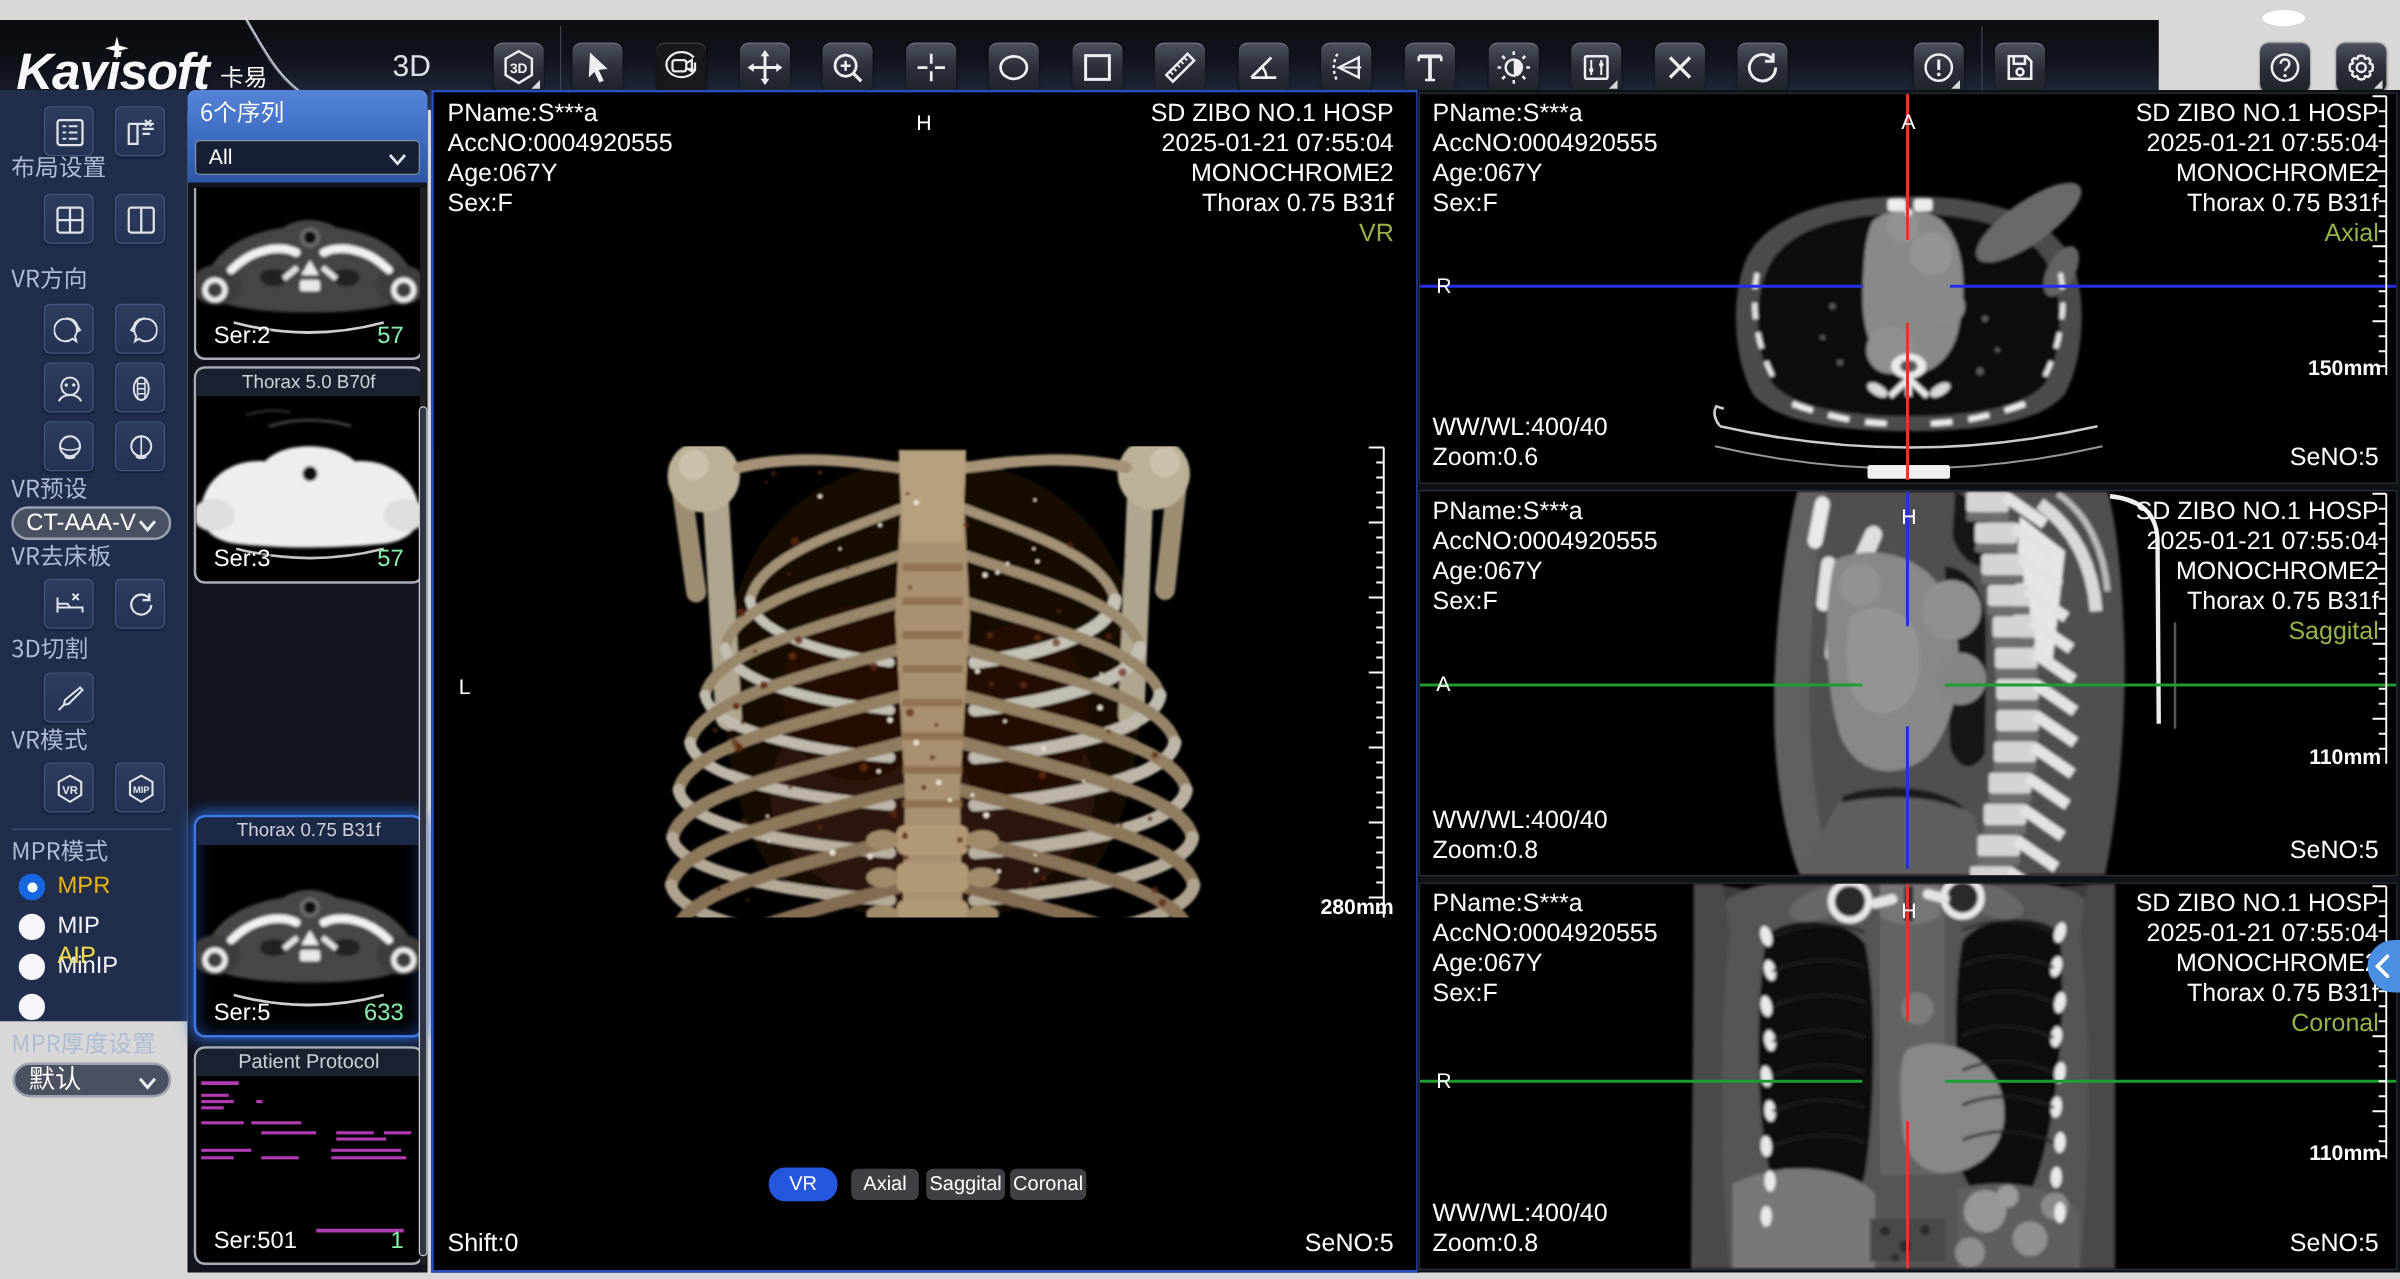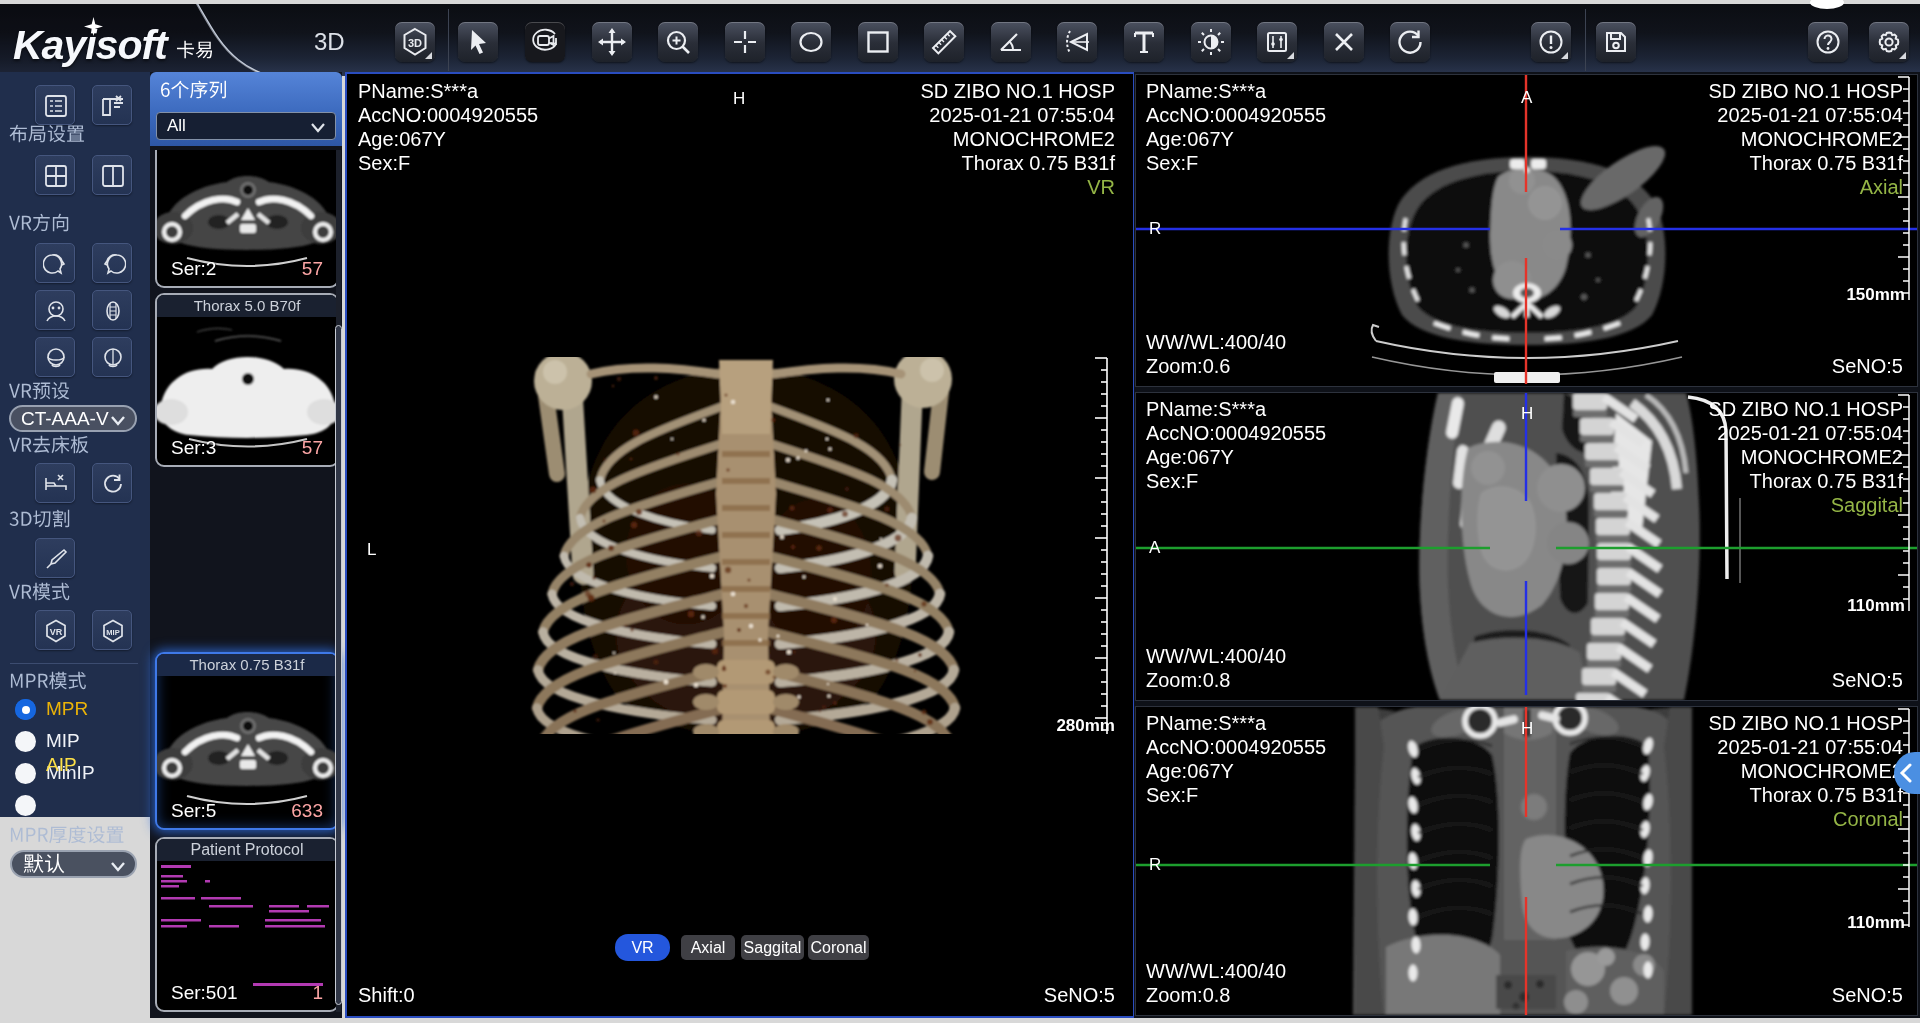--- a/index.html
+++ b/index.html
@@ -1,32 +1,32 @@
 <!DOCTYPE html>
 <html><head><meta charset="utf-8"><style>
 *{margin:0;padding:0;box-sizing:border-box}
 html,body{width:1920px;height:1023px;overflow:hidden}
 body{background:#d8d8d8;font-family:"Liberation Sans",sans-serif;position:relative}
 .a{position:absolute}
-#top{left:0;top:4px;width:1920px;height:72px;background:linear-gradient(180deg,#0b0d12 0%,#10131b 40%,#1c2435 75%,#2b3650 100%)}
+#top{left:0;top:16px;width:1727px;height:72px;background:linear-gradient(180deg,#0b0d12 0%,#10131b 40%,#1c2435 75%,#2b3650 100%)}
 .tbtn{position:absolute;top:18px;width:40px;height:40px;border-radius:7px;background:linear-gradient(180deg,#4b5160 0%,#2a2e38 52%,#1e222a 100%);box-shadow:inset 0 1px 0 rgba(255,255,255,.22),0 1px 2px rgba(0,0,0,.5)}
 .tbtn svg{position:absolute;left:0;top:0}
 .tsep{position:absolute;top:5px;width:1px;height:62px;background:#3c4352}
 .corner{position:absolute;right:3px;bottom:3px;width:0;height:0;border-left:7px solid transparent;border-bottom:7px solid #d8dade}
 #side{left:0;top:72px;width:150px;height:745px;background:#202e4c}
 .sbtn{position:absolute;width:40px;height:40px;border-radius:5px;background:linear-gradient(180deg,#2e3d5e,#243353);border:1px solid #45567e;box-shadow:0 1px 2px rgba(0,0,0,.4)}
 .sbtn svg{position:absolute;left:7px;top:7px}
 .slab{position:absolute;left:9px}
 #thumbs{left:150px;top:72px;width:192px;height:946px;background:#11141d}
 #thead{position:absolute;left:0;top:0;width:192px;height:74px;background:linear-gradient(180deg,#5584d8 0%,#3a68bc 60%,#2e57a6 100%);border-radius:6px 6px 0 0}
 #alldd{position:absolute;left:6px;top:40px;width:180px;height:28px;background:#161f33;border:1px solid #8391a8;border-radius:4px;color:#fff;font-size:17px;line-height:26px;padding-left:10px}
 .thumb{position:absolute;left:5px;width:184px;background:#000;border:2px solid #a7acb6;border-radius:9px;overflow:hidden}
 .ttitle{position:absolute;left:0;top:0;width:100%;height:22px;background:#1a2130;color:#ccd1da;font-size:15px;text-align:center;line-height:21px}
 .tser{position:absolute;left:14px;bottom:6px;color:#fff;font-size:19px;text-shadow:1px 1px 2px #000}
-.tnum{position:absolute;right:14px;bottom:6px;color:#fca5a5;font-size:19px;text-shadow:1px 1px 2px #000}
+.tnum{position:absolute;right:14px;bottom:6px;color:#86efac;font-size:19px;text-shadow:1px 1px 2px #000}
 #vrp{left:345px;top:72px;width:790px;height:946px;background:#000;border:2px solid #2a4dc0}
 .rpan{position:absolute;left:1px;width:783px;background:#000;border:1px solid #2d323d}
 #rcol{left:1134px;top:72px;width:786px;height:946px;background:#0e1118}
 .pinfo{position:absolute;color:#fff;font-size:20px;line-height:24px;white-space:pre}
 .pr{text-align:right}
 .green{color:#94b546}
 .mm{position:absolute;color:#fff;font-size:17px;font-weight:bold;text-align:right}
 .ax{position:absolute;color:#fff;font-size:17px}
 .vbtn{position:absolute;color:#fff;font-size:16px;text-align:center}
 </style></head><body>

